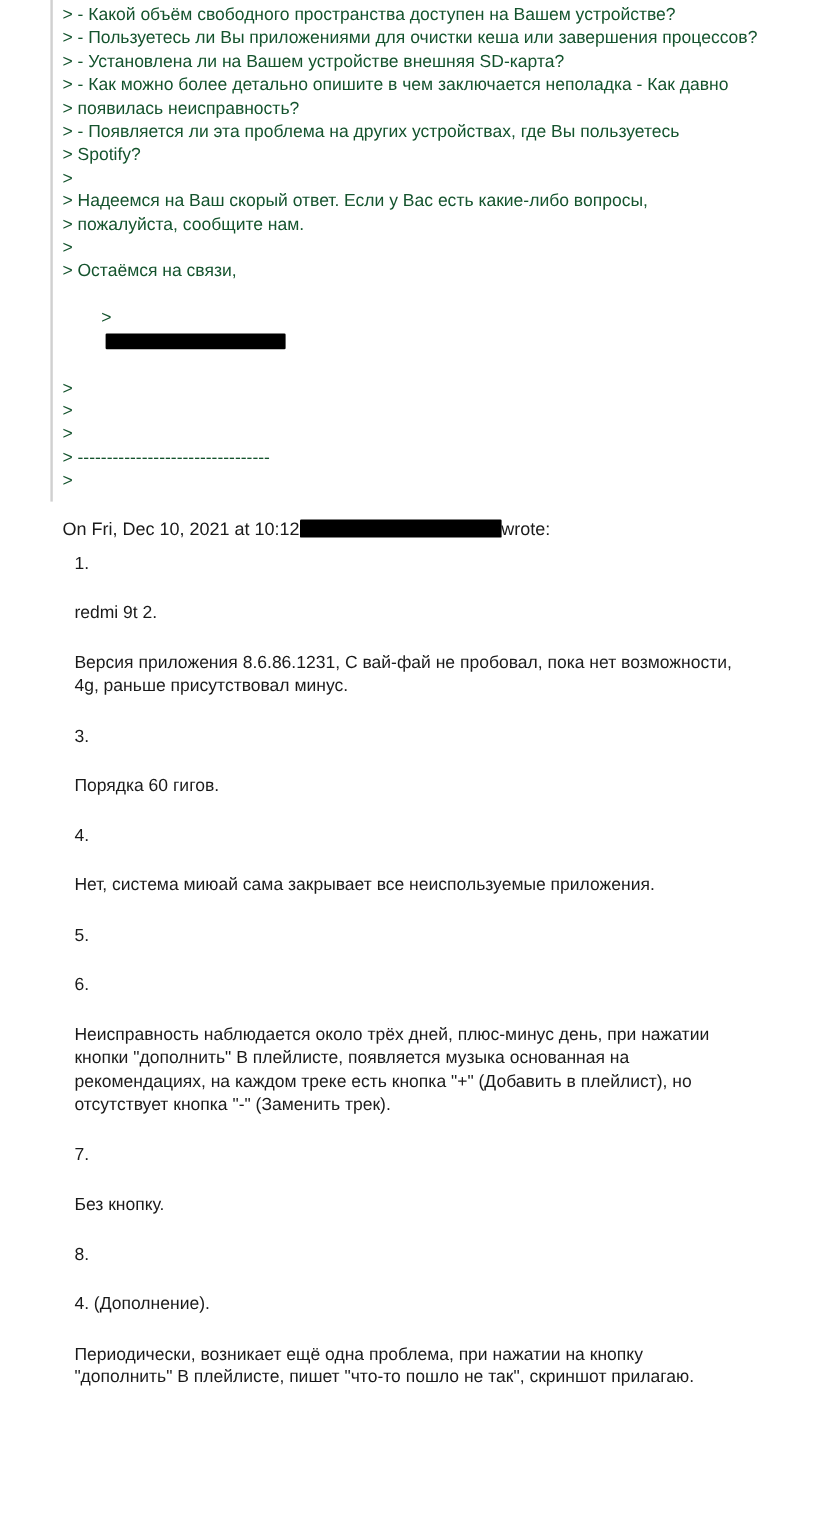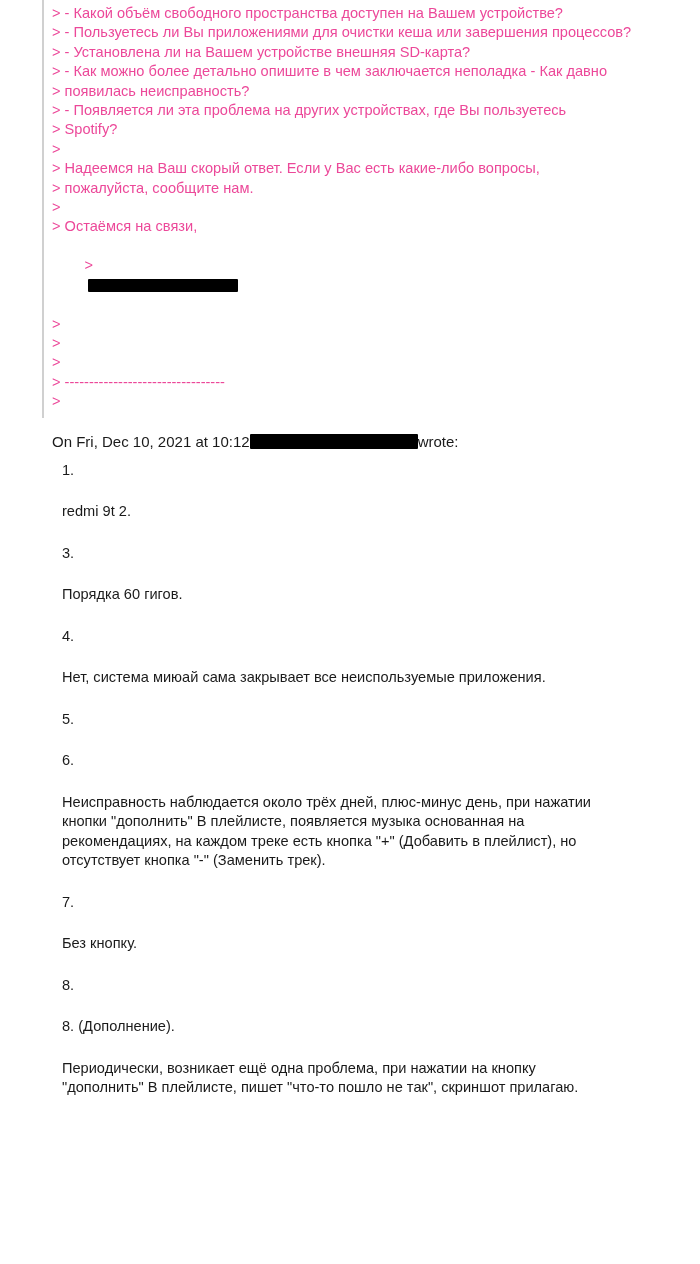--- a/index.html
+++ b/index.html
@@ -34,21 +34,21 @@
     width: 2px;
     background: #d0d0d0;
   }
   .qlines {
     padding: 4px 18px 6px 52px;
   }
   .qline {
     font-size: 14.6px;
     line-height: 19.4px;
     white-space: pre-wrap;
-    color: #ec4899;
+    color: #14532d;
   }
   .redact {
     display: inline-block;
     background: #000000;
     vertical-align: middle;
     height: 13px;
     border-radius: 1px;
   }
 
   
@@ -113,32 +113,34 @@
     </div>
   </section>
 
   <div class="reply-head">
     <span>On Fri, Dec 10, 2021 at 10:12</span><span class="redact" style="width:168px;"></span><span>wrote:</span>
   </div>
 
   <section class="answers">
     <div class="ans-num">1.</div>
     <div class="ans-par">redmi 9t 2.</div>
+    <div class="ans-par">Версия приложения 8.6.86.1231, С вай-фай не пробовал, пока нет возможности,
+4g, раньше присутствовал минус.</div>
     <div class="ans-num">3.</div>
     <div class="ans-par">Порядка 60 гигов.</div>
     <div class="ans-num">4.</div>
     <div class="ans-par">Нет, система миюай сама закрывает все неиспользуемые приложения.</div>
     <div class="ans-num">5.</div>
     <div class="ans-num">6.</div>
     <div class="ans-par">Неисправность наблюдается около трёх дней, плюс-минус день, при нажатии
 кнопки "дополнить" В плейлисте, появляется музыка основанная на
 рекомендациях, на каждом треке есть кнопка "+" (Добавить в плейлист), но
 отсутствует кнопка "-" (Заменить трек).</div>
     <div class="ans-num">7.</div>
     <div class="ans-par">Без кнопку.</div>
     <div class="ans-num">8.</div>
-    <div class="ans-num">8. (Дополнение).</div>
+    <div class="ans-num">4. (Дополнение).</div>
     <div class="ans-par">Периодически, возникает ещё одна проблема, при нажатии на кнопку
 "дополнить" В плейлисте, пишет "что-то пошло не так", скриншот прилагаю.</div>
 
   </section>
 
 </div>
 
 </body></html>

